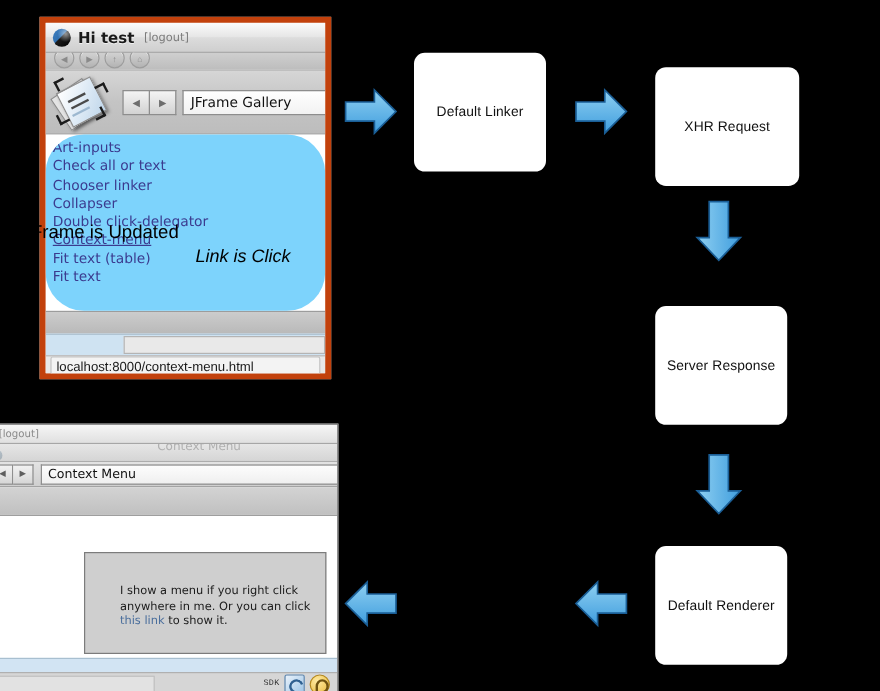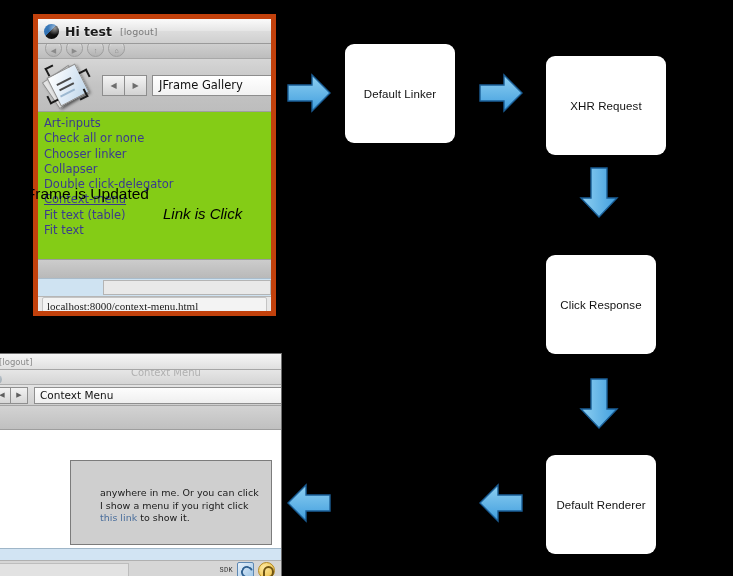--- a/index.html
+++ b/index.html
@@ -137,22 +137,23 @@
     background:linear-gradient(to bottom,#ffffff,#f2f2f2);
     border:1px solid #8d8d8d;border-right:none;
     display:flex;align-items:center;padding-left:6px;
     font-family:"DejaVu Sans","Liberation Sans",sans-serif;
     font-size:11.5px;color:#111;
     overflow:hidden;white-space:nowrap;
   }
 
   
   .w1-content{
-    position:relative;background:#84cc16;height:143px;overflow:hidden;
+    position:relative;background:#7dd3fc;height:143px;overflow:hidden;
     padding:4px 0 0 6px;
+    border-radius:32px;
   }
   .lnk{
     font-family:"DejaVu Sans","Liberation Sans",sans-serif;
     font-size:11.5px;color:#3b3b8f;line-height:15.3px;display:block;
     white-space:nowrap;
   }
   .lnk.u{text-decoration:underline;}
   .overlay-text{
     position:absolute;
     font-family:"Liberation Sans",sans-serif;
@@ -174,21 +175,21 @@
     background:#e9e9e9;border:1px solid #b4b4b4;
   }
   .w1-statusbar{
     height:17px;background:#e8e8e8;border-top:1px solid #b6b6b6;
     display:flex;align-items:center;
   }
   .w1-statusbar .urlbox{
     margin:0 4px;height:15px;flex:1 1 auto;
     background:#f3f3f3;border:1px solid #c4c4c4;border-radius:2px;
     display:flex;align-items:center;padding-left:4px;
-    font-family:Liberation Serif, serif;
+    font-family:Liberation Sans, sans-serif;
     font-size:11px;color:#1a1a1a;white-space:nowrap;overflow:hidden;
   }
 
   
   #win2{
     position:absolute;left:-10px;top:353px;width:290px;height:223px;
     background:#ffffff;
     border:1px solid #6f6f6f;
     box-shadow:0 2px 7px rgba(0,0,0,.55);
     overflow:hidden;
@@ -307,21 +308,21 @@
 
   <div class="fc-box" style="left:345px;top:44px;width:110px;height:99px;">
     <span>Default Linker</span>
   </div>
 
   <div class="fc-box" style="left:546px;top:44px;width:120px;height:99px;margin-top:12px;">
     <span>XHR Request</span>
   </div>
 
   <div class="fc-box" style="left:546px;top:255px;width:110px;height:99px;">
-    <span>Click Response</span>
+    <span>Server Response</span>
   </div>
 
   <div class="fc-box" style="left:546px;top:455px;width:110px;height:99px;">
     <span>Default Renderer</span>
   </div>
 
 
   <div class="fc-arrow" style="left:286px;top:72px;">
     <svg width="46" height="42" viewBox="0 0 46 42">
       <defs>
@@ -433,21 +434,21 @@
         </span>
       <span class="navbtn">
           <span>▶</span>
         </span>
     </span>
     <span class="addr-field">JFrame Gallery</span>
   </div>
 
   <div class="w1-content">
     <a class="lnk">Art-inputs</a>
-    <a class="lnk">Check all or none</a>
+    <a class="lnk">Check all or text</a>
     <a class="lnk">Chooser linker</a>
     <a class="lnk">Collapser</a>
     <a class="lnk">Double click-delegator</a>
     <a class="lnk u">Context-menu</a>
     <a class="lnk">Fit text (table)</a>
     <a class="lnk">Fit text</a>
     <span class="overlay-text" style="left:125px;top:93px;">Link is Click</span>
   </div>
 
   <div class="w1-grey"></div>
@@ -479,22 +480,22 @@
     <span class="w2-navbtn">
         <span>▶</span>
       </span>
     <span class="w2-addr">Context Menu</span>
   </div>
 
   <div class="w2-toolstrip"></div>
 
   <div class="w2-content">
     <div class="ctxbox">
+      <p>I show a menu if you right click</p>
       <p>anywhere in me. Or you can click</p>
-      <p>I show a menu if you right click</p>
       <p><a>this link</a><span> to show it.</span></p>
     </div>
   </div>
 
   <div class="w2-bluebar"></div>
 
   <div class="w2-statusbar">
     <span class="leftslot"></span>
     <span class="sdk-label">SDK</span>
     <span class="sdk-ico a"></span>

